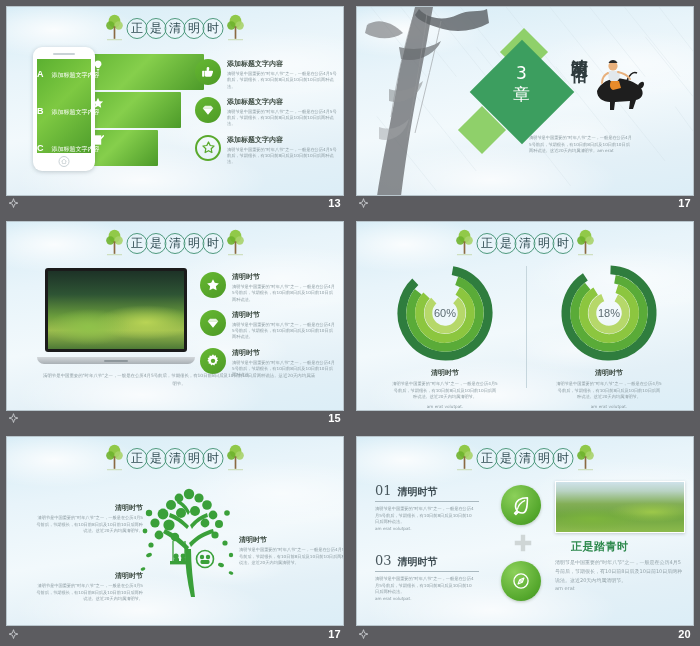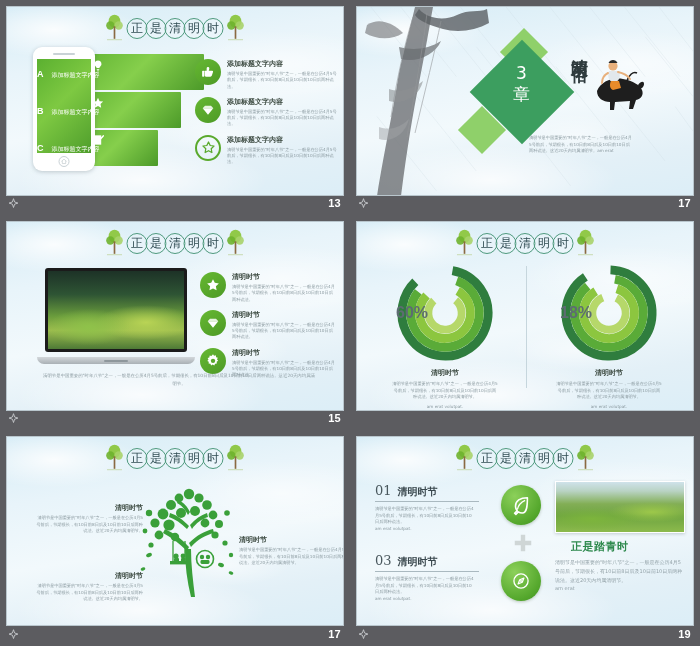--- a/index.html
+++ b/index.html
@@ -200,21 +200,21 @@
     position: absolute; left: 169px; top: 44px; width: 1px; height: 122px;
     background: #c6d6dd;
   }
   .donut-col { position: absolute; top: 42px; width: 160px; }
   .donut-col.left { left: 8px; }
   .donut-col.right { left: 172px; }
   .donut { position: relative; width: 98px; height: 98px; margin: 0 auto; }
   .donut svg { display: block; }
   .donut .pct {
     position: absolute; left: 0; right: 0; top: 50%; transform: translateY(-50%);
-    text-align: left; font-size: 16px; color: #5d6c72; font-weight: bold;
+    text-align: center; font-size: 11px; color: #5d6c72; font-weight: normal;
     font-family: "Liberation Sans", sans-serif;
   }
   .donut-col h4 {
     text-align: center; font-size: 7px; color: #3c4a41; font-weight: bold;
     margin: 6px 0 3px; font-family: "DejaVu Sans", sans-serif;
   }
   .donut-col p {
     margin: 0 auto; width: 106px;
     font-size: 4.2px; line-height: 1.6; color: #8b9aa0; text-align: center;
     font-family: "DejaVu Sans", sans-serif;
@@ -808,17 +808,17 @@
         <div class="s18-sub">正是踏青时</div>
         <p>清明节是中国重要的"时年八节"之一，一般是在公历4月5号前后，节期很长，有10日前8日后及10日前10日后两种说法。这近20天内均属清明节。</p>
         <p>am erat</p>
       </div>
     </div>
 
     <div class="footer">
       <svg class="fav-icon">
           <use href="#ic-sparkle"></use>
         </svg>
-      <span class="pagenum">19</span>
+      <span class="pagenum">20</span>
     </div>
   </div>
 
 </div>
 
 </body></html>

